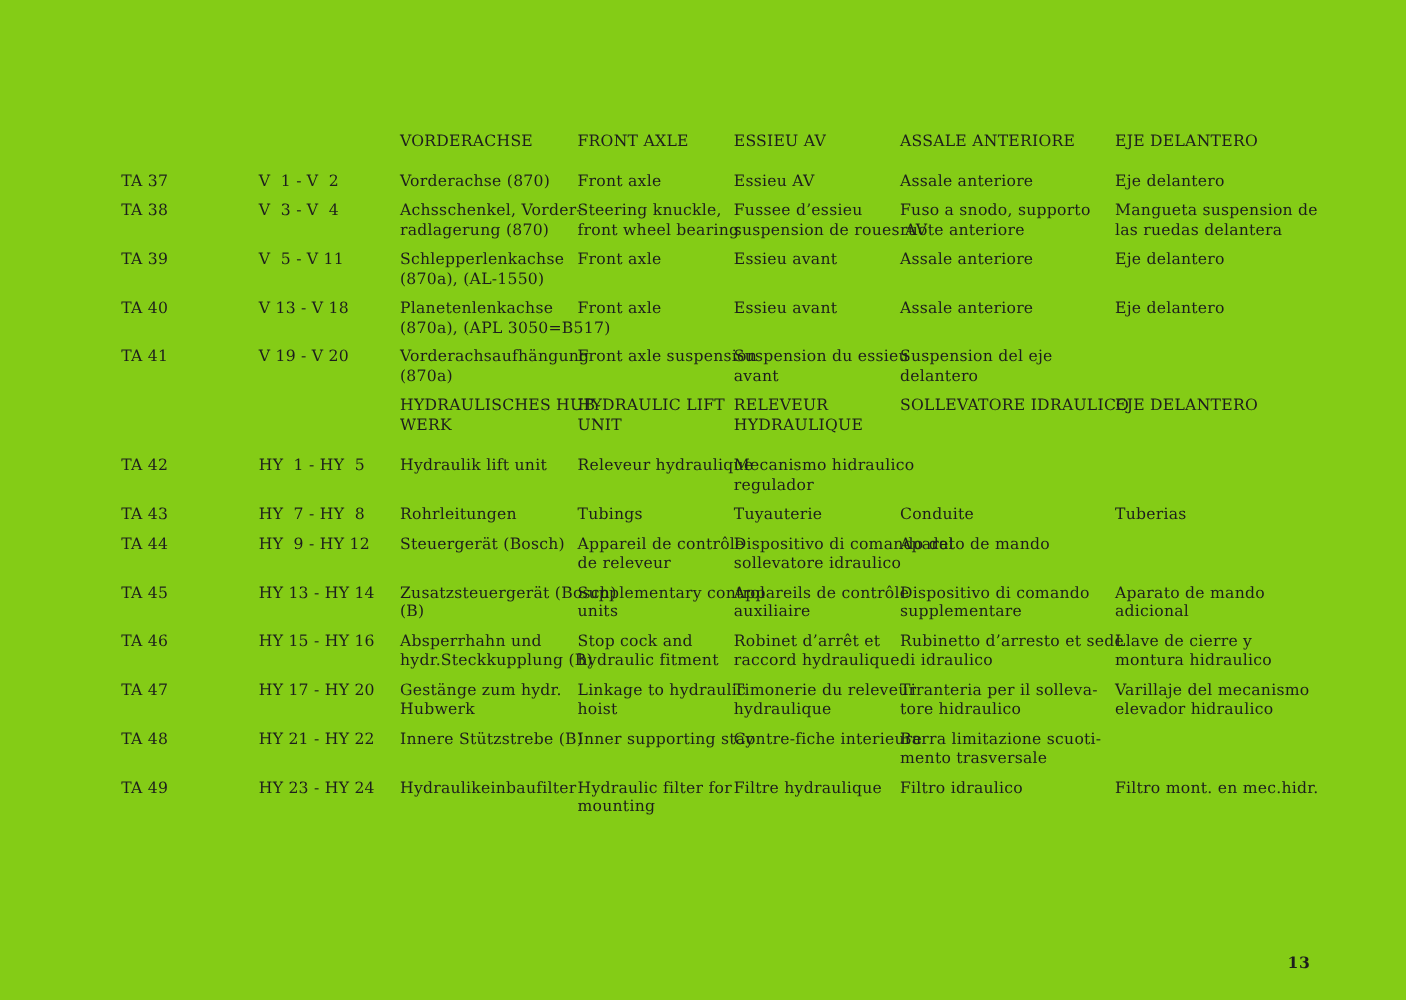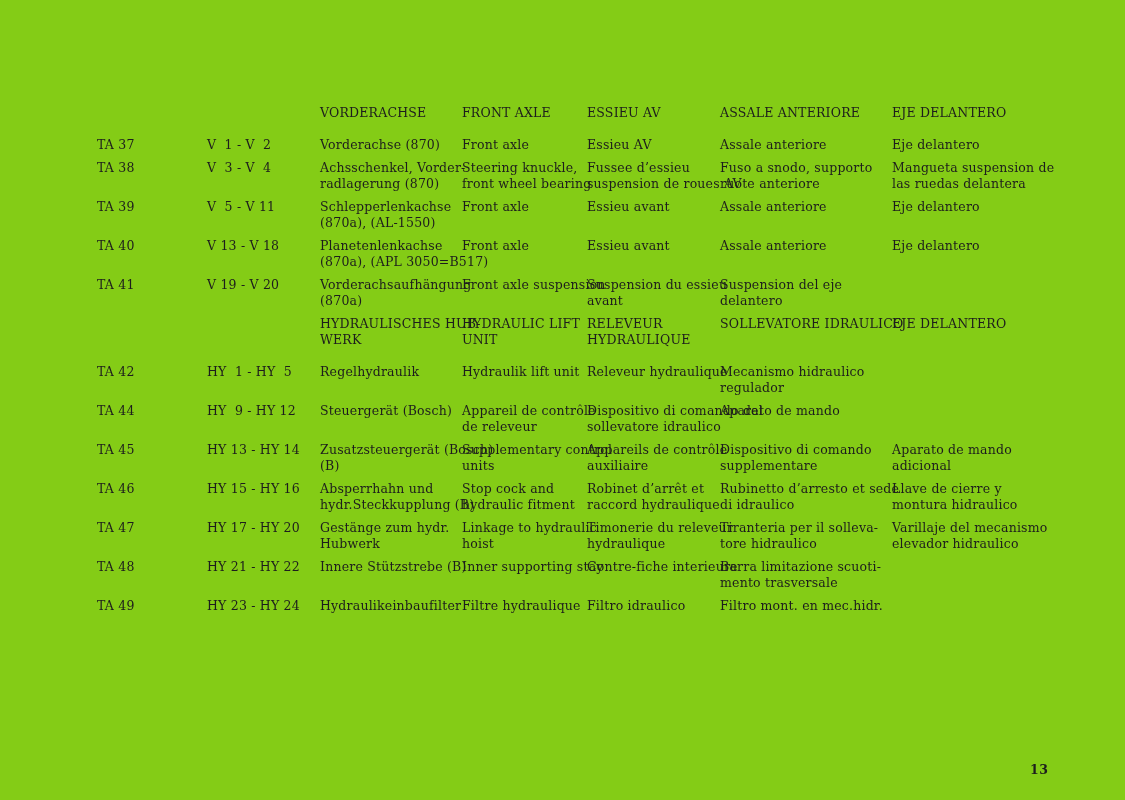--- a/index.html
+++ b/index.html
@@ -127,25 +127,33 @@
     <div class="cell en">HYDRAULIC LIFT
 UNIT</div>
     <div class="cell fr">RELEVEUR
 HYDRAULIQUE</div>
     <div class="cell it">SOLLEVATORE IDRAULICO</div>
     <div class="cell es">EJE DELANTERO</div>
   </div>
       <div class="row">
     <div class="cell ta">TA 42</div>
     <div class="cell code">HY  1 - HY  5</div>
-    <div class="cell de">Regelhydraulik</div>
     <div class="cell en">Hydraulik lift unit</div>
     <div class="cell fr">Releveur hydraulique</div>
     <div class="cell es">Mecanismo hidraulico
 regulador</div>
+  </div>
+      <div class="row">
+    <div class="cell ta">TA 43</div>
+    <div class="cell code">HY  7 - HY  8</div>
+    <div class="cell de">Rohrleitungen</div>
+    <div class="cell en">Tubings</div>
+    <div class="cell fr">Tuyauterie</div>
+    <div class="cell it">Conduite</div>
+    <div class="cell es">Tuberias</div>
   </div>
       <div class="row">
     <div class="cell ta">TA 44</div>
     <div class="cell code">HY  9 - HY 12</div>
     <div class="cell de">Steuergerät (Bosch)</div>
     <div class="cell fr">Appareil de contrôle
 de releveur</div>
     <div class="cell it">Dispositivo di comando del
 sollevatore idraulico</div>
     <div class="cell es">Aparato de mando</div>
@@ -198,19 +206,21 @@
     <div class="cell de">Innere Stützstrebe (B)</div>
     <div class="cell en">Inner supporting stay</div>
     <div class="cell fr">Contre-fiche interieure</div>
     <div class="cell it">Barra limitazione scuoti-
 mento trasversale</div>
   </div>
       <div class="row">
     <div class="cell ta">TA 49</div>
     <div class="cell code">HY 23 - HY 24</div>
     <div class="cell de">Hydraulikeinbaufilter</div>
+    <div class="cell en">Hydraulic filter for
+mounting</div>
     <div class="cell fr">Filtre hydraulique</div>
     <div class="cell it">Filtro idraulico</div>
     <div class="cell es">Filtro mont. en mec.hidr.</div>
   </div>
     </div>
   <div class="page-number">13</div>
 </div>
 
 </body></html>

